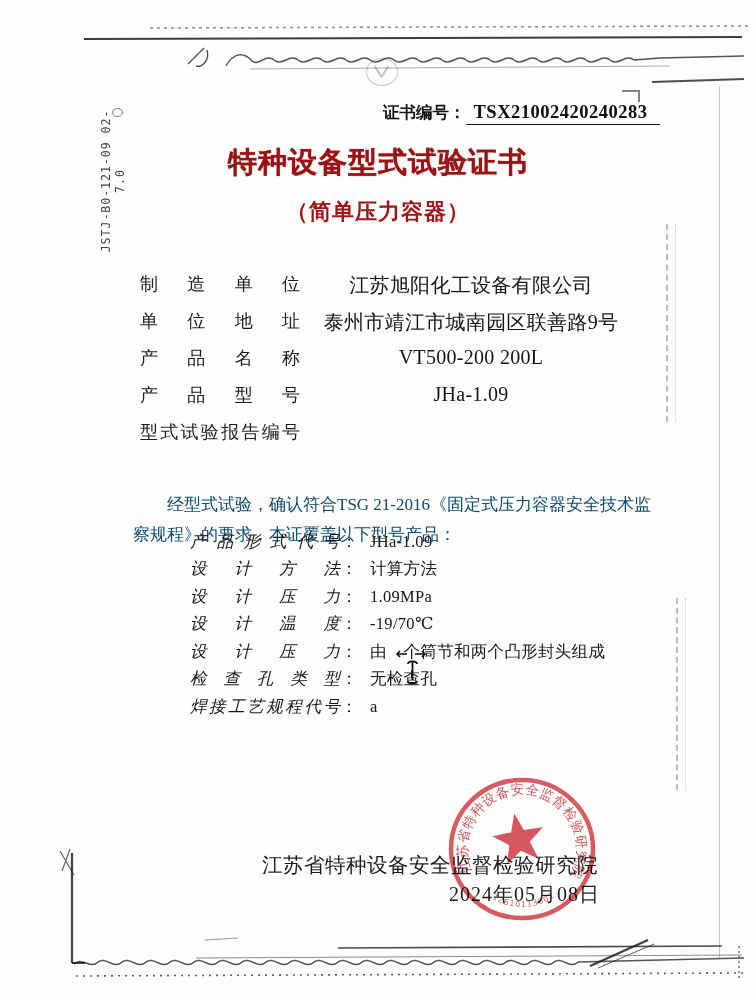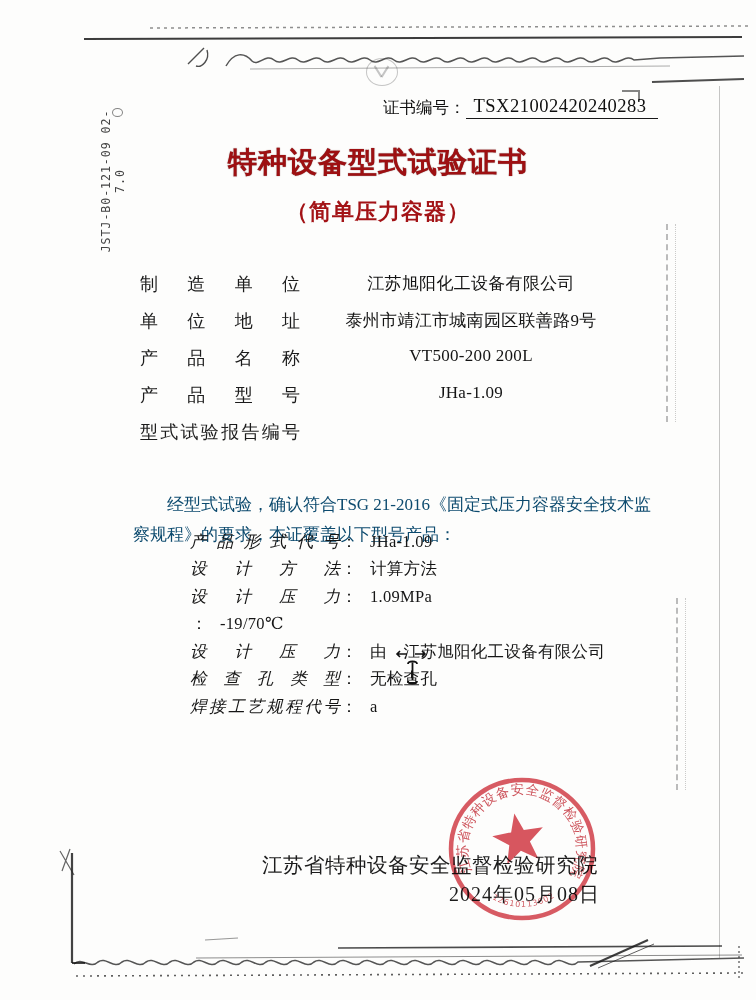--- a/index.html
+++ b/index.html
@@ -16,35 +16,35 @@
   .watermark{left:366px;top:58px;width:30px;height:26px;border:1.5px solid rgba(70,70,70,.3);border-radius:50%;}
   .watermark i{position:absolute;top:6px;width:1.5px;height:13px;background:rgba(70,70,70,.3);}
   .watermark i.l1{left:10px;transform:rotate(-32deg);}
   .watermark i.l2{left:17px;transform:rotate(32deg);}
 
   .margin-code{position:absolute;left:33px;top:167px;width:160px;text-align:center;
     transform:rotate(-90deg);font-family:"DejaVu Sans Mono",monospace;font-size:11.5px;
     letter-spacing:1px;color:#444;}
 
   
-  .cert-line{position:absolute;top:96px;left:383px;display:flex;align-items:flex-end;}
+  .cert-line{position:absolute;top:102px;left:383px;display:flex;align-items:flex-start;font-weight:bold;}
   .cert-label{font-size:16.5px;color:#111;}
   .cert-value{font-size:18.5px;letter-spacing:.5px;border-bottom:1.8px solid #181818;
     padding:0 12px 1px 8px;min-width:160px;text-align:center;color:#0f0f0f;}
 
   .title{position:absolute;top:143px;left:0;width:100%;text-align:center;margin:0;
     font-size:29px;font-weight:700;letter-spacing:1px;color:#9e1012;
     text-shadow:0 0 1px rgba(70,0,0,.75);}
   .subtitle{position:absolute;top:197px;left:0;width:100%;text-align:center;margin:0;
     font-size:22px;font-weight:600;letter-spacing:1px;color:#a31316;}
 
   .fields{position:absolute;top:272px;left:140px;width:502px;}
   .frow{display:flex;align-items:flex-start;height:37px;}
   .flabel{width:160px;font-size:18px;color:#1c1c1c;text-align:justify;text-align-last:justify;}
-  .fvalue{flex:1;text-align:center;font-size:17px;color:#141414;letter-spacing:.3px;font-family:Liberation Serif, serif;}
+  .fvalue{flex:1;text-align:center;font-size:20px;color:#141414;letter-spacing:.3px;font-family:Liberation Serif, serif;}
 
   .statement{position:absolute;top:473px;left:133px;width:522px;font-size:17px;
     line-height:30px;text-indent:2em;color:#0c4a6e;}
 
   .specs{position:absolute;top:528px;left:190px;}
   .srow{display:flex;align-items:center;height:27.5px;font-size:16.5px;color:#161616;}
   .slabel{width:150px;text-align:justify;text-align-last:justify;font-style:italic;}
   .scolon{width:18px;text-align:center;}
   .svalue{margin-left:12px;white-space:pre;letter-spacing:.3px;}
 
@@ -142,27 +142,28 @@
       <span class="slabel">设计方法</span>
       <span class="scolon">：</span>
       <span class="svalue">计算方法</span>
     </div>
     <div class="srow">
       <span class="slabel">设计压力</span>
       <span class="scolon">：</span>
       <span class="svalue">1.09MPa</span>
     </div>
     <div class="srow">
+      <span class="slabel">设计温度</span>
       <span class="scolon">：</span>
       <span class="svalue">-19/70℃</span>
     </div>
     <div class="srow">
       <span class="slabel">设计压力</span>
       <span class="scolon">：</span>
-      <span class="svalue">由　江苏旭阳化工设备有限公司</span>
+      <span class="svalue">由　个筒节和两个凸形封头组成</span>
     </div>
     <div class="srow">
       <span class="slabel">检查孔类型</span>
       <span class="scolon">：</span>
       <span class="svalue">无检查孔</span>
     </div>
     <div class="srow">
       <span class="slabel">焊接工艺规程代号</span>
       <span class="scolon">：</span>
       <span class="svalue">a</span>

